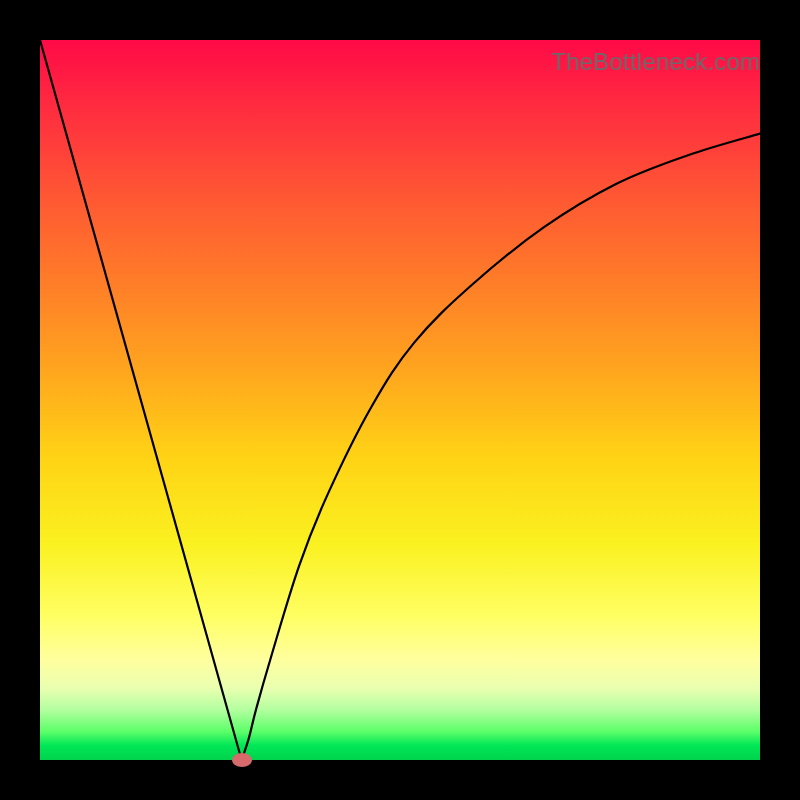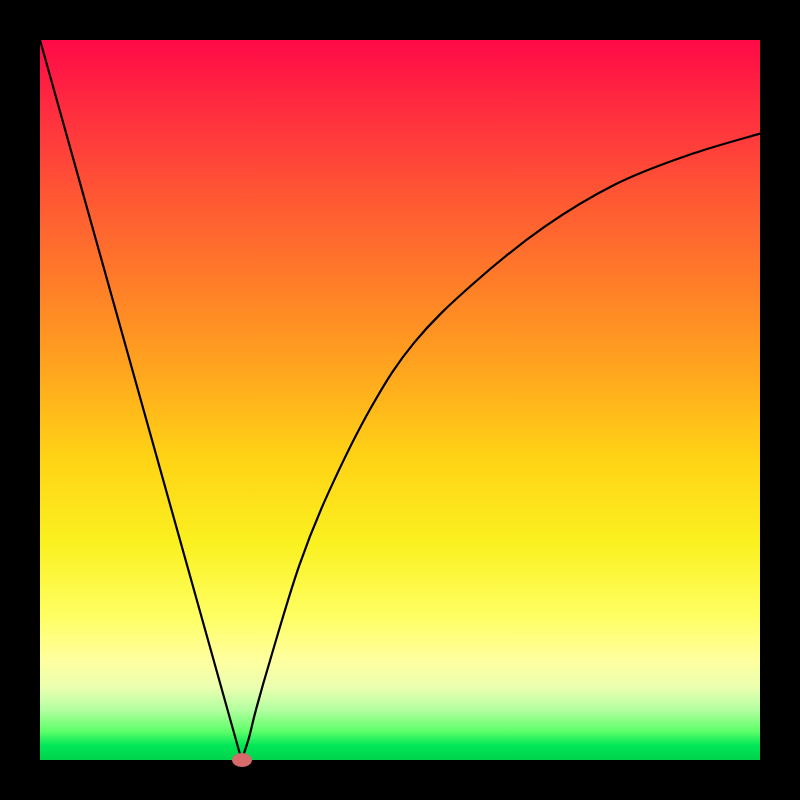--- a/index.html
+++ b/index.html
@@ -62,20 +62,21 @@
     pointer-events: none;
   }
 </style>
 </head>
 <body>
 
 <div class="frame">
 
   <div class="plot-area">
 
+    <div class="watermark">TheBottleneck.com</div>
 
     <svg class="curve-svg" viewBox="0 0 720 720" preserveAspectRatio="none">
       <path id="curve-path" d="M 0 0 L 201.6 720 C 202.896 716.112 206.208 707.472 208.8 698.4 C 211.39200000000002 689.328 212.112 683.856 216 669.6 C 219.888 655.344 222.624 645.12 230.4 619.2 C 238.17600000000002 593.2800000000001 248.832 555.408 259.2 525.6 C 269.568 495.79200000000003 275.04 482.11199999999997 288 453.59999999999997 C 300.96 425.08799999999997 315.64799999999997 394.416 331.2 367.2 C 346.752 339.984 356.25600000000003 324.43199999999996 374.40000000000003 302.4 C 392.54400000000004 280.368 408.672 265.536 432 244.8 C 455.328 224.064 478.08 205.34399999999994 504 187.19999999999993 C 529.92 169.05599999999993 550.08 156.96 576 144 C 601.92 131.04 622.08 124.27199999999993 648 115.19999999999993 C 673.92 106.12799999999993 707.04 97.488 720 93.60000000000002" stroke="#000" stroke-width="2.2" fill="none" stroke-linecap="round" stroke-linejoin="round"></path>
     </svg>
 
     <div id="marker" class="marker" style="left: 201.6px; top: 720px; background: rgb(215, 106, 106);"></div>
 
   </div>
 
 </div>

